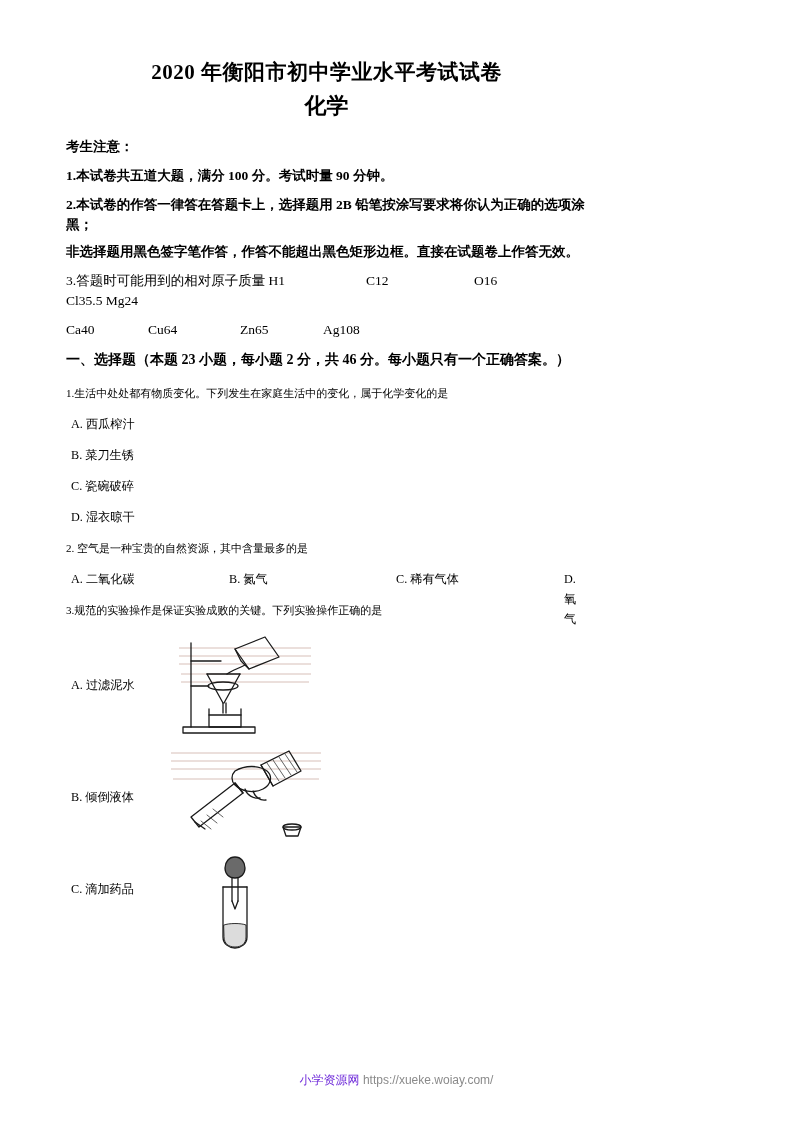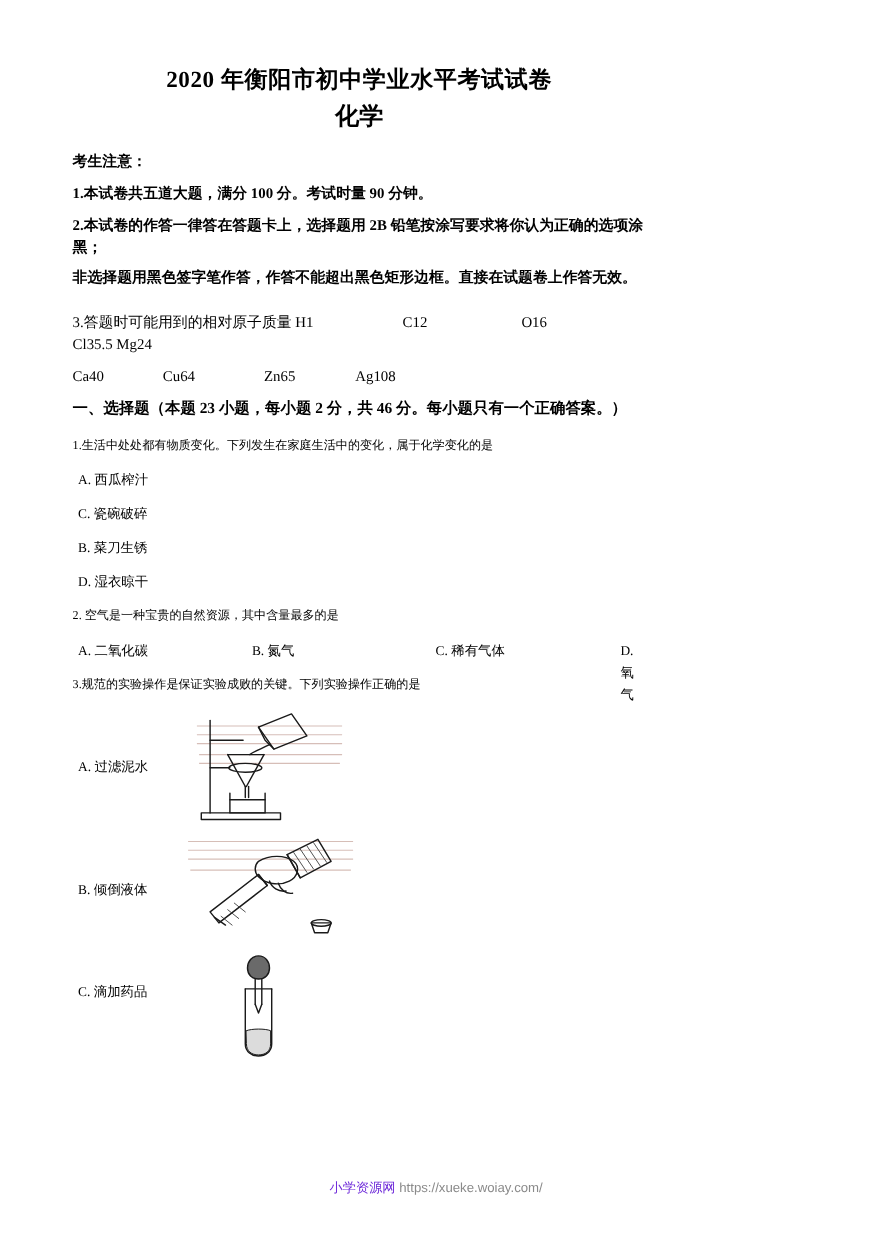--- a/index.html
+++ b/index.html
@@ -44,21 +44,21 @@
     margin: 0 0 9px 0;
     line-height: 20px;
   }
   .notice-line {
     font-size: 13.5px;
     font-weight: bold;
     line-height: 20px;
     margin: 0 0 9px 0;
   }
   .notice-line.wrap {
-    margin-bottom: 21px;
+    margin-bottom: 9px;
   }
   .notice-line .indent-line {
     display: block;
     margin-top: 7px;
   }
   .mass-row {
     font-size: 13.5px;
     font-weight: normal;
     line-height: 20px;
     margin: 0 0 9px 0;
@@ -143,22 +143,22 @@
     <span class="cell" style="min-width:300px">3.答题时可能用到的相对原子质量 H1</span><span class="cell" style="min-width:108px">C12</span><span class="cell" style="min-width:110px">O16</span><span class="cell">Cl35.5 Mg24</span>
   </p>
   <p class="mass-row">
     <span class="cell" style="min-width:82px">Ca40</span><span class="cell" style="min-width:92px">Cu64</span><span class="cell" style="min-width:83px">Zn65</span><span class="cell">Ag108</span>
   </p>
 
   <p class="section-heading">一、选择题（本题 23 小题，每小题 2 分，共 46 分。每小题只有一个正确答案。）</p>
 
   <p class="question">1.生活中处处都有物质变化。下列发生在家庭生活中的变化，属于化学变化的是</p>
   <p class="opt">A.  西瓜榨汁</p>
+  <p class="opt">B.  菜刀生锈</p>
   <p class="opt">C.  瓷碗破碎</p>
-  <p class="opt">B.  菜刀生锈</p>
   <p class="opt">D.  湿衣晾干</p>
 
   <p class="question">2.  空气是一种宝贵的自然资源，其中含量最多的是</p>
   <div class="opt-inline">
     <span style="left:5px">A.  二氧化碳</span>
     <span style="left:163px">B.  氮气</span>
     <span style="left:330px">C.  稀有气体</span>
     <span style="left:498px">D.  氧气</span>
   </div>
 

